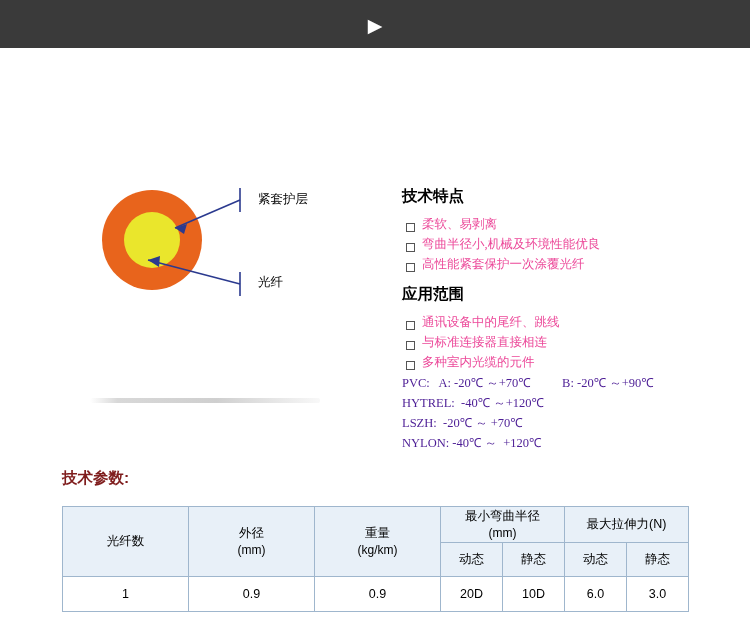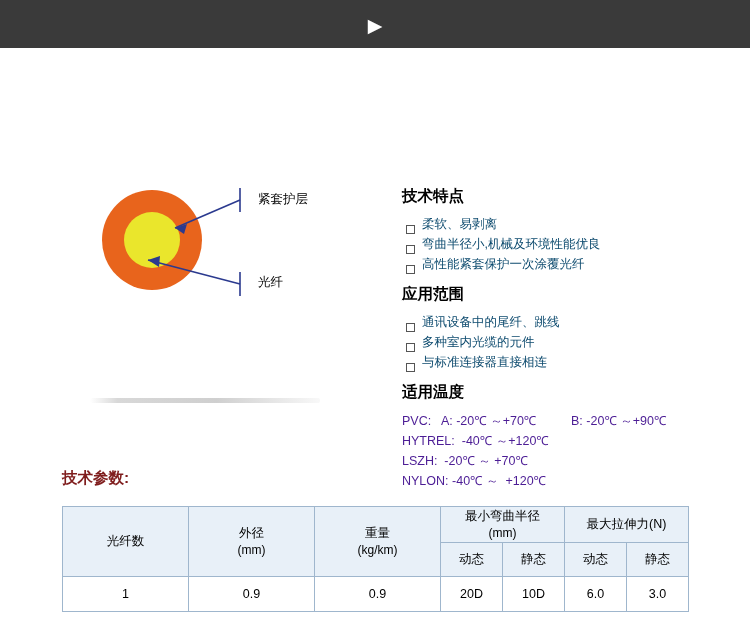--- a/index.html
+++ b/index.html
@@ -37,20 +37,21 @@
     font-size: 25px;
     font-weight: bold;
     letter-spacing: 1px;
   }
 
   
   .content {
     position: relative;
     width: 698px;
     height: 420px;
+    font-family: Liberation Serif, serif;
   }
 
   
   .diagram {
     position: absolute;
     left: 0;
     top: 0;
     width: 380px;
     height: 420px;
   }
@@ -117,24 +118,24 @@
     font-size: 15.5px;
     font-weight: bold;
     color: #000;
     margin: 0 0 8px 0;
   }
   .sec-title.gap {
     margin-top: 10px;
   }
   .bullet-row {
     display: flex;
-    align-items: flex-end;
+    align-items: center;
     font-size: 12.5px;
     line-height: 19px;
-    color: #0c4a6e;
+    color: #ec4899;
     margin-bottom: 1px;
   }
   .bullet-box {
     display: inline-block;
     width: 7px;
     height: 7px;
     border: 1px solid #555;
     margin: 6px 7px 0 4px;
     flex: 0 0 auto;
     background: #fff;
@@ -242,28 +243,27 @@
       <span>高性能紧套保护一次涂覆光纤</span>
     </div>
 
     <div class="sec-title gap">应用范围</div>
     <div class="bullet-row">
       <span class="bullet-box"></span>
       <span>通讯设备中的尾纤、跳线</span>
     </div>
     <div class="bullet-row">
       <span class="bullet-box"></span>
+      <span>与标准连接器直接相连</span>
+    </div>
+    <div class="bullet-row">
+      <span class="bullet-box"></span>
       <span>多种室内光缆的元件</span>
     </div>
-    <div class="bullet-row">
-      <span class="bullet-box"></span>
-      <span>与标准连接器直接相连</span>
-    </div>
-
-    <div class="sec-title gap">适用温度</div>
+
     <div class="temp-lines">
       <div class="row">PVC:   A: -20℃ ～+70℃          B: -20℃ ～+90℃</div>
       <div class="row">HYTREL:  -40℃ ～+120℃</div>
       <div class="row">LSZH:  -20℃ ～ +70℃</div>
       <div class="row">NYLON: -40℃ ～  +120℃</div>
     </div>
 
   </div>
 </div>
 

